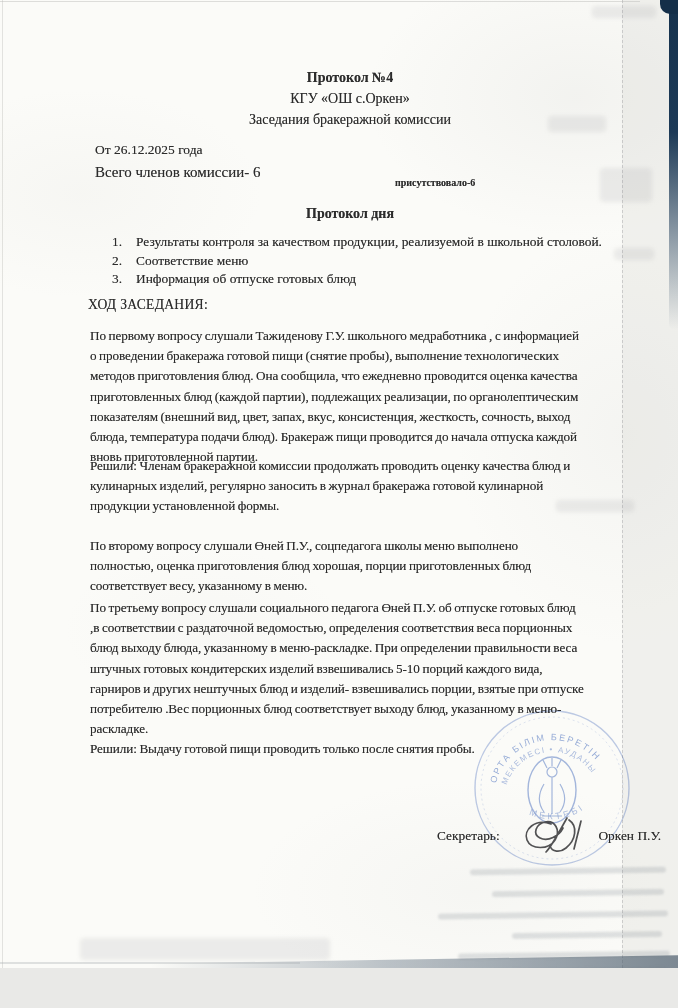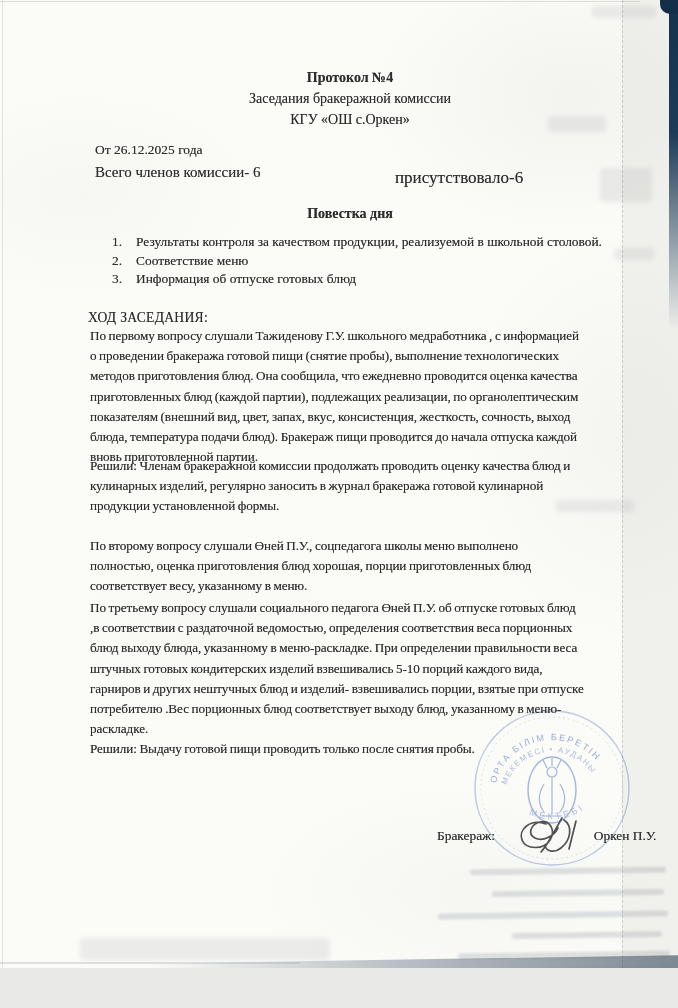--- a/index.html
+++ b/index.html
@@ -14,26 +14,26 @@
       radial-gradient(ellipse 200px 120px at 30% 65%, rgba(210,210,205,.08), transparent 70%);
     font-family:"Liberation Serif","DejaVu Serif",serif;
     color:#2c2c2c;
   }
   .txt{ text-shadow:0 0 .6px rgba(50,50,50,.55); }
   .abs{ position:absolute; }
   .title-block{ left:88px; top:67px; width:524px; text-align:center; font-size:14px; line-height:21px; }
   .bold{ font-weight:bold; }
   .date-line{ left:95px; top:142px; font-size:13.5px; }
   .members-line{ left:95px; top:164px; font-size:15px; }
-  .present-line{ left:395px; top:168px; font-size:17px; }
+  .present-line{ left:395px; top:177px; font-size:10px;font-weight:bold; }
   .agenda-head{ left:88px; top:206px; width:524px; text-align:center; font-size:14px; }
   .agenda-list{ left:112px; top:233px; width:510px; font-size:13.4px; }
   .agenda-item{ display:flex; line-height:18.5px; }
   .agenda-item .num{ width:24px; flex:0 0 24px; }
-  .proceedings-head{ left:88px; top:310px; font-size:13.6px; letter-spacing:.3px; }
+  .proceedings-head{ left:88px; top:297px; font-size:13.6px; letter-spacing:.3px; }
   .para{
     left:90px; width:552px; font-size:13.2px; line-height:20.2px;
     white-space:pre-line; word-spacing:-.6px; letter-spacing:-.1px;
   }
   .p1{ top:326px; } .p2{ top:456px; } .p3{ top:536px; } .p4{ top:598px; } .p5{ top:739px; }
   .sign-row{ position:absolute; left:437px; font-size:13.4px; white-space:nowrap; z-index:4; }
   .sign-row .sig{ display:inline-block; vertical-align:middle; }
   .row-chairman{ top:794px; }
   .row-secretary{ top:826px; }
   .sig-ink{ stroke:#3a3a3c; stroke-width:1.7; fill:none; stroke-linecap:round; opacity:.88; }
@@ -82,29 +82,29 @@
 
   <div class="bleed" style="left:470px;top:868px;width:196px"></div>
   <div class="bleed" style="left:492px;top:890px;width:172px"></div>
   <div class="bleed" style="left:438px;top:912px;width:230px"></div>
   <div class="bleed" style="left:512px;top:932px;width:150px"></div>
   <div class="bleed" style="left:458px;top:952px;width:212px"></div>
   <div class="bleed" style="left:482px;top:968px;width:186px"></div>
 
   <div class="abs title-block txt">
     <div class="bold">Протокол №4</div>
+    <div>КГУ «ОШ с.Оркен»</div>
     <div>Заседания бракеражной комиссии</div>
-    <div>КГУ «ОШ с.Оркен»</div>
   </div>
 
   <div class="abs date-line txt">От 26.12.2025 года</div>
   <div class="abs members-line txt">Всего членов комиссии- 6</div>
   <div class="abs present-line txt">присутствовало-6</div>
 
-  <div class="abs agenda-head bold txt">Повестка дня</div>
+  <div class="abs agenda-head bold txt">Протокол дня</div>
 
   <div class="abs agenda-list txt">
     <div class="agenda-item">
       <span class="num">1.</span>
       <span>Результаты контроля за качеством продукции, реализуемой в школьной столовой.</span>
     </div>
     <div class="agenda-item">
       <span class="num">2.</span>
       <span>Соответствие меню</span>
     </div>
@@ -163,21 +163,21 @@
         <textPath href="#arcMid" startOffset="10%">МЕКЕМЕСІ • АУДАНЫ</textPath>
       </text>
       <text font-size="9" letter-spacing="3" opacity=".8">
         <textPath href="#arcBot" startOffset="32%">МЕКТЕБІ</textPath>
       </text>
     </g>
   </svg>
 
 
   <div class="sign-row row-secretary txt">
-    <span>Бракераж:</span>
+    <span>Секретарь:</span>
     <span class="sig" style="margin:-14px 4px -12px 14px">
       <svg width="74" height="44" viewBox="0 0 74 44">
         <path class="sig-ink" d="M34 12 C18 6 6 18 10 28 C14 38 32 38 38 28 C44 18 38 8 28 10 C19 12 15 22 23 26 C31 30 42 24 46 16 M50 6 C43 18 35 34 29 40 M52 8 C61 14 59 28 49 36 C43 41 35 40 33 34 M64 9 L57 37"></path>
       </svg>
     </span>
     <span>Оркен П.У.</span>
   </div>
 
 </div>
 

